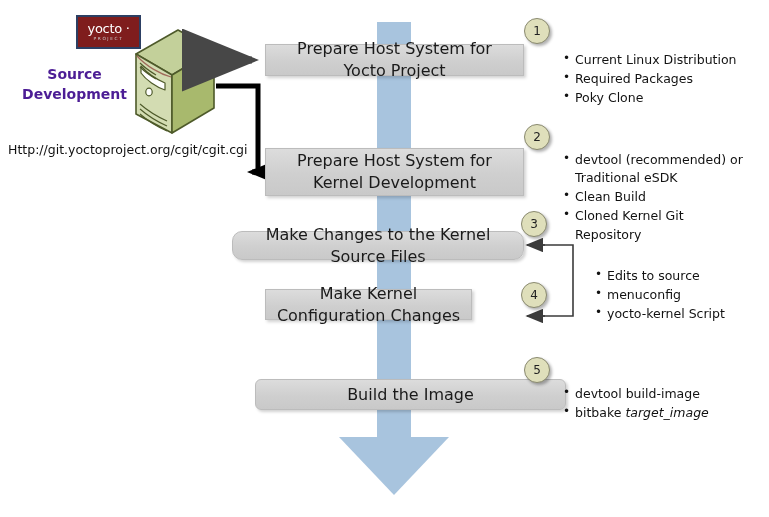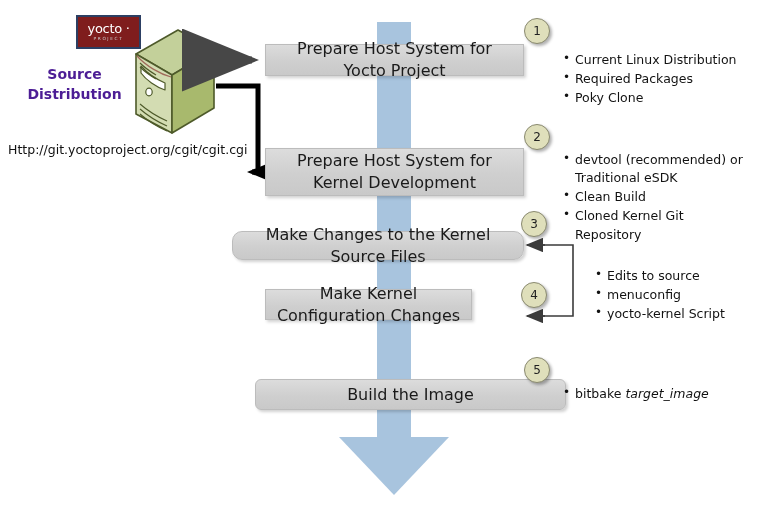--- a/index.html
+++ b/index.html
@@ -169,21 +169,21 @@
   <div class="flow-shaft"></div>
   <div class="flow-head"></div>
 
   <div class="yocto-logo">
     <span class="word">yocto ·</span>
     <span class="sub">PROJECT</span>
   </div>
 
   <div class="repo-label">
     <div>Source</div>
-    <div>Distribution</div>
+    <div>Development</div>
   </div>
 
   <div class="repo-url">Http://git.yoctoproject.org/cgit/cgit.cgi</div>
 
   <div class="server">
     <svg width="82" height="110" viewBox="0 0 82 110">
 
       <polygon points="2,26 44,2 80,22 38,47" fill="#c3d09a" stroke="#4e5a2a" stroke-width="1.6" stroke-linejoin="round"></polygon>
 
       <polygon points="2,26 38,47 38,105 2,86" fill="#d3dcb2" stroke="#4e5a2a" stroke-width="1.6" stroke-linejoin="round"></polygon>
@@ -258,17 +258,18 @@
       <li>Edits to source</li>
       <li>menuconfig</li>
       <li>yocto-kernel Script</li>
     </ul>
   </div>
 
   <div class="pbox" style="left:255px; top:379px; width:311px; height:31px;border-radius:6px;">Build the Image</div>
   <div class="badge" style="left:524px; top:357px;">5</div>
   <div class="notes" style="left:551px; top:373px; width:200px;">
     <ul>
+      <li>devtool build-image</li>
       <li><span>bitbake </span><i>target_image</i></li>
     </ul>
   </div>
 
 </div>
 
 </body></html>

